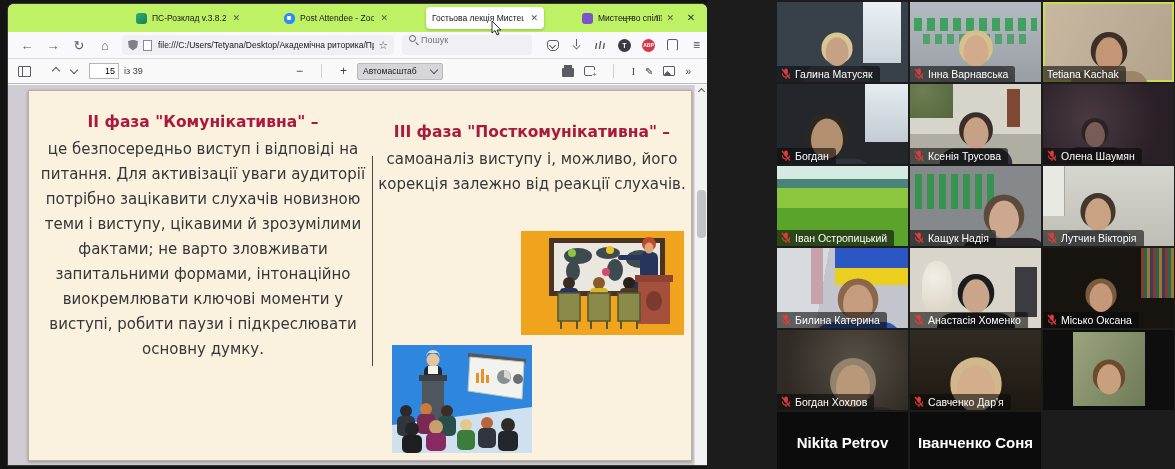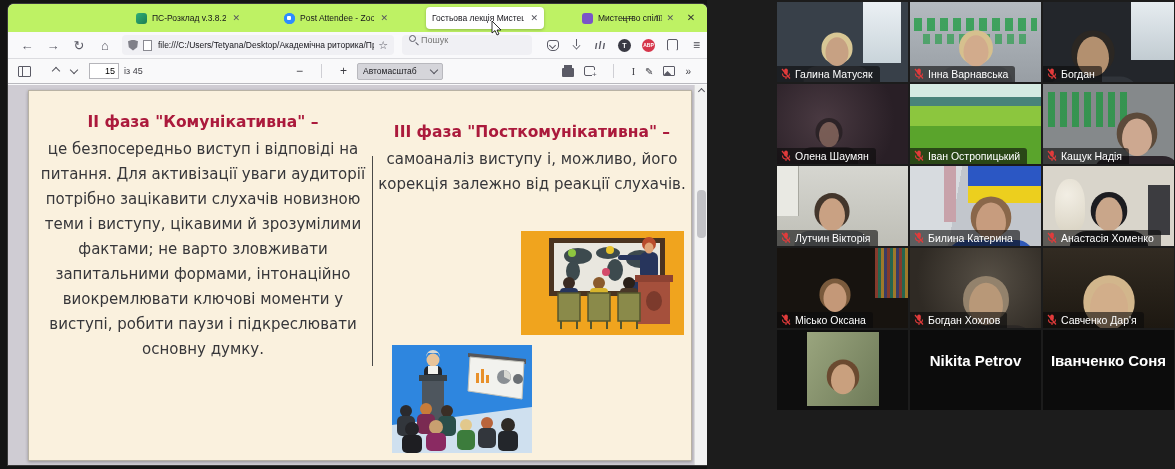--- a/index.html
+++ b/index.html
@@ -278,21 +278,21 @@
       </div>
     </div>
 
     <div class="pdfbar">
       <span class="sideico"></span>
       <div class="pgarrows">
         <span class="chev up"></span>
         <span class="chev" style="margin-top:-3px;"></span>
       </div>
       <input class="pginput" value="15" style="">
-      <span class="pgtotal">із 45</span>
+      <span class="pgtotal">із 39</span>
 
       <div class="zoomctl">
         <span class="zbtn">−</span>
         <span class="vd"></span>
         <span class="zbtn">+</span>
         <div class="zselect">
           <span>Автомасштаб</span>
           <span class="chev" style="margin-top:-3px;"></span>
         </div>
       </div>
@@ -449,39 +449,67 @@
           <svg width="10" height="12" viewBox="0 0 10 12">
               <rect x="3.2" y="0.5" width="3.6" height="6" rx="1.8" fill="#e23b3b"></rect>
               <path d="M1.5 5.5a3.5 3.5 0 0 0 7 0" fill="none" stroke="#e23b3b" stroke-width="1.1"></path>
               <line x1="5" y1="9" x2="5" y2="11" stroke="#e23b3b" stroke-width="1.1"></line>
               <line x1="1" y1="1" x2="9" y2="10.5" stroke="#e23b3b" stroke-width="1.2"></line>
             </svg>
           <span>Інна Варнавська</span>
         </div>
       </div>
 
+      <div class="tile t3 activesp">
+        <div class="fig">
+            <i class="hair"></i>
+            <i class="body"></i>
+            <i class="face"></i>
+          </div>
+        <div class="nlabel">
+          <span>Tetiana Kachak</span>
+        </div>
+      </div>
 
       <div class="tile t4">
         <div class="d1"></div>
         <div class="fig">
             <i class="hair"></i>
             <i class="body"></i>
             <i class="face"></i>
           </div>
         <div class="nlabel">
           <svg width="10" height="12" viewBox="0 0 10 12">
               <rect x="3.2" y="0.5" width="3.6" height="6" rx="1.8" fill="#e23b3b"></rect>
               <path d="M1.5 5.5a3.5 3.5 0 0 0 7 0" fill="none" stroke="#e23b3b" stroke-width="1.1"></path>
               <line x1="5" y1="9" x2="5" y2="11" stroke="#e23b3b" stroke-width="1.1"></line>
               <line x1="1" y1="1" x2="9" y2="10.5" stroke="#e23b3b" stroke-width="1.2"></line>
             </svg>
           <span>Богдан</span>
         </div>
       </div>
 
+      <div class="tile t5">
+        <div class="d1"></div>
+          <div class="d2"></div>
+        <div class="fig">
+            <i class="hair"></i>
+            <i class="body"></i>
+            <i class="face"></i>
+          </div>
+        <div class="nlabel">
+          <svg width="10" height="12" viewBox="0 0 10 12">
+              <rect x="3.2" y="0.5" width="3.6" height="6" rx="1.8" fill="#e23b3b"></rect>
+              <path d="M1.5 5.5a3.5 3.5 0 0 0 7 0" fill="none" stroke="#e23b3b" stroke-width="1.1"></path>
+              <line x1="5" y1="9" x2="5" y2="11" stroke="#e23b3b" stroke-width="1.1"></line>
+              <line x1="1" y1="1" x2="9" y2="10.5" stroke="#e23b3b" stroke-width="1.2"></line>
+            </svg>
+          <span>Ксенія Трусова</span>
+        </div>
+      </div>
 
 
       <div class="tile t7">
         <div class="fig">
             <i class="hair"></i>
             <i class="body"></i>
             <i class="face"></i>
           </div>
         <div class="nlabel">
           <svg width="10" height="12" viewBox="0 0 10 12">

